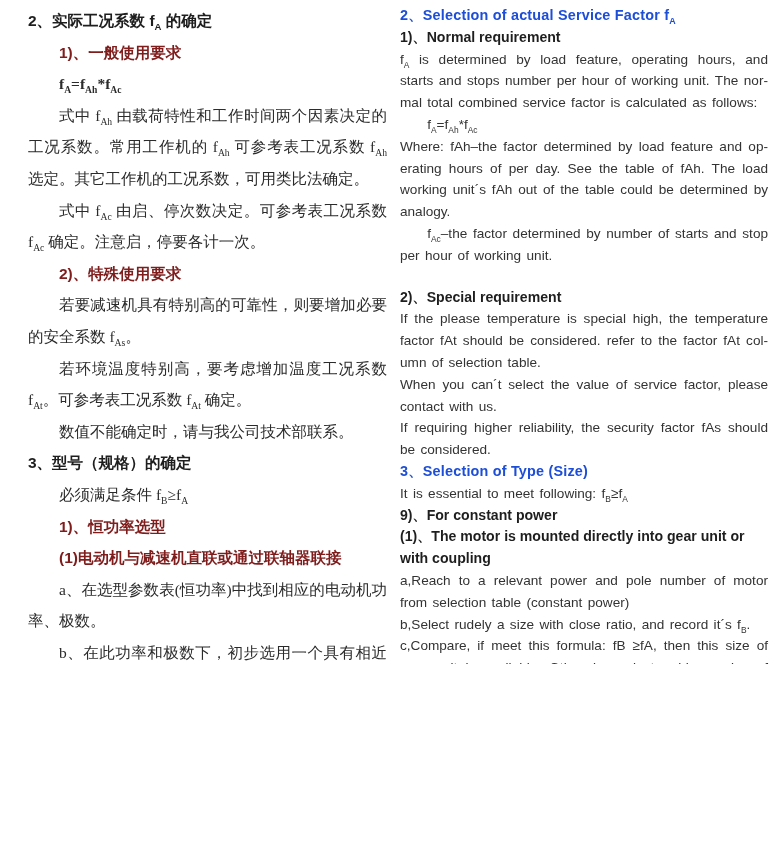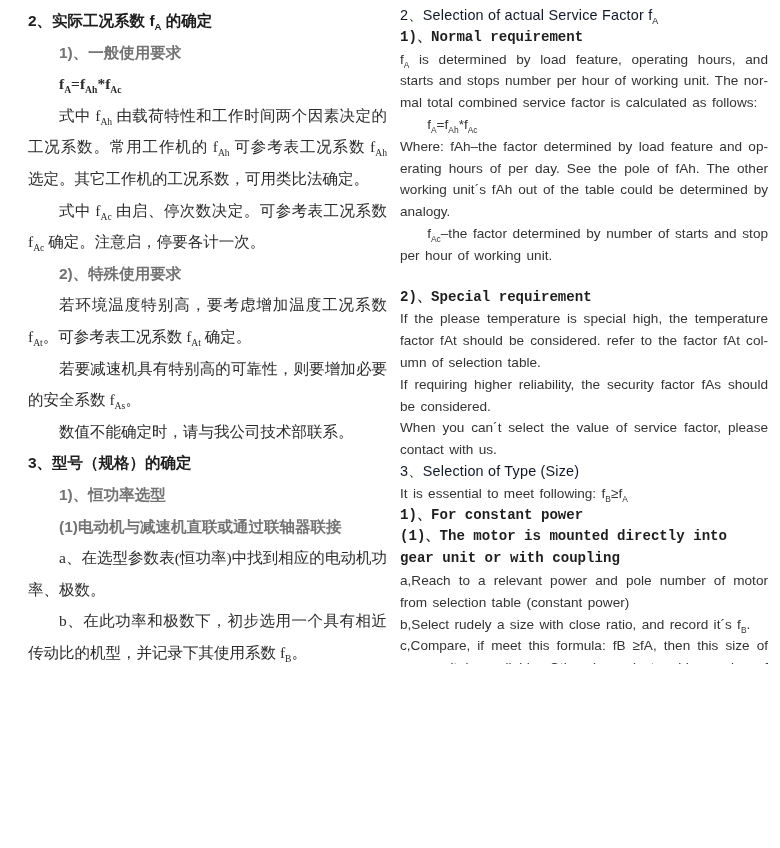--- a/index.html
+++ b/index.html
@@ -13,75 +13,76 @@
     flex: none; width: 359px;
     font-family: "Liberation Serif", "DejaVu Serif", serif;
     font-size: 15.5px; line-height: 31.6px; color: #2b2b2b;
   }
   .zh-h1 {
     font-family: "Liberation Sans", "DejaVu Sans", sans-serif;
     font-weight: bold; color: #1e1e1e;
   }
   .zh-h2 {
     font-family: "Liberation Sans", "DejaVu Sans", sans-serif;
-    font-weight: bold; color: #737373; padding-left: 2em;
+    font-weight: bold; color: #7f1d1d; padding-left: 2em;
   }
   .zh-p { text-indent: 2em; text-align: justify; }
   .zh-formula { padding-left: 2em; font-weight: bold; }
   
   .col-right {
     flex: none; width: 368px;
     font-family: "Liberation Sans", "DejaVu Sans", sans-serif;
     font-size: 13.6px; line-height: 21.8px; color: #333333;
   }
-  .en-h1 { font-weight: normal; font-size: 14.4px; color: #0f172a; letter-spacing: 0.2px; }
-  .en-h2 { font-weight: bold; font-size: 14.1px; color: #1e1e1e; font-family: Liberation Mono, monospace; }
+  .en-h1 { font-weight: bold; font-size: 14.4px; color: #1d4ed8; letter-spacing: 0.2px; }
+  .en-h2 { font-weight: bold; font-size: 14.1px; color: #1e1e1e; }
   .en-p { text-align: justify; word-spacing: 1.6px; }
   .en-p-indent { text-align: justify; word-spacing: 1.6px; text-indent: 2em; }
   .en-formula { padding-left: 2em; }
   .mt-sm { margin-top: 20px; }
   .mt-lg { }
   sub { font-size: 0.62em; line-height: 0; }
 </style>
 </head>
 <body>
 
 <div class="page">
 
   <div class="col-left">
     <div class="zh-h1">2、实际工况系数 f<sub>A</sub> 的确定</div>
     <div class="zh-h2">1)、一般使用要求</div>
     <div class="zh-formula">f<sub>A</sub>=f<sub>Ah</sub>*f<sub>Ac</sub></div>
     <div class="zh-p">式中 f<sub>Ah</sub> 由载荷特性和工作时间两个因素决定的工况系数。常用工作机的 f<sub>Ah</sub> 可参考表工况系数 f<sub>Ah</sub> 选定。其它工作机的工况系数，可用类比法确定。</div>
     <div class="zh-p">式中 f<sub>Ac</sub> 由启、停次数决定。可参考表工况系数 f<sub>Ac</sub> 确定。注意启，停要各计一次。</div>
     <div class="zh-h2">2)、特殊使用要求</div>
+    <div class="zh-p">若要减速机具有特别高的可靠性，则要增加必要的安全系数 f<sub>As</sub>。</div>
     <div class="zh-p">若环境温度特别高，要考虑增加温度工况系数 f<sub>At</sub>。可参考表工况系数 f<sub>At</sub> 确定。</div>
-    <div class="zh-p">若要减速机具有特别高的可靠性，则要增加必要的安全系数 f<sub>As</sub>。</div>
     <div class="zh-p">数值不能确定时，请与我公司技术部联系。</div>
     <div class="zh-h1">3、型号（规格）的确定</div>
+    <div class="zh-p">必须满足条件 f<sub>B</sub>≥f<sub>A</sub></div>
     <div class="zh-h2">1)、恒功率选型</div>
     <div class="zh-h2">(1)电动机与减速机直联或通过联轴器联接</div>
     <div class="zh-p">a、在选型参数表(恒功率)中找到相应的电动机功率、极数。</div>
     <div class="zh-p">b、在此功率和极数下，初步选用一个具有相近传动比的机型，并记录下其使用系数 f<sub>B</sub>。</div>
     <div class="zh-p">c、比较，若满足条件 f<sub>B</sub>≥f<sub>A</sub>，则就是可用机型。否则，加大机型，直到满足条件。</div>
   </div>
 
   <div class="col-right">
     <div class="en-h1">2、Selection of actual Service Factor f<sub>A</sub></div>
     <div class="en-h2">1)、Normal requirement</div>
     <div class="en-p">f<sub>A</sub> is determined by load feature, operating hours, and starts and stops number per hour of working unit. The nor-mal total combined service factor is calculated as follows:</div>
     <div class="en-formula">f<sub>A</sub>=f<sub>Ah</sub>*f<sub>Ac</sub></div>
-    <div class="en-p">Where: fAh–the factor determined by load feature and op-erating hours of per day. See the pole of fAh. The other working unit´s fAh out of the table could be determined by analogy.</div>
+    <div class="en-p">Where: fAh–the factor determined by load feature and op-erating hours of per day. See the table of fAh. The load working unit´s fAh out of the table could be determined by analogy.</div>
     <div class="en-p-indent">f<sub>Ac</sub>–the factor determined by number of starts and stop per hour of working unit.</div>
     <div class="en-h2 mt-sm">2)、Special requirement</div>
     <div class="en-p">If the please temperature is special high, the temperature factor fAt should be considered. refer to the factor fAt col-umn of selection table.</div>
+    <div class="en-p">When you can´t select the value of service factor, please contact with us.</div>
     <div class="en-p">If requiring higher reliability, the security factor fAs should be considered.</div>
-    <div class="en-p">When you can´t select the value of service factor, please contact with us.</div>
     <div class="en-h1 mt-lg">3、Selection of Type (Size)</div>
     <div class="en-p">It is essential to meet following: f<sub>B</sub>≥f<sub>A</sub></div>
-    <div class="en-h2">1)、For constant power</div>
+    <div class="en-h2">9)、For constant power</div>
     <div class="en-h2">(1)、The motor is mounted directly into gear unit or with coupling</div>
     <div class="en-p">a,Reach to a relevant power and pole number of motor from selection table (constant power)</div>
     <div class="en-p">b,Select rudely a size with close ratio, and record it´s f<sub>B</sub>.</div>
     <div class="en-p">c,Compare, if meet this formula: fB ≥fA, then this size of gear unit is available. Otherwise select a bigger size of gear unit until meet it.</div>
   </div>
 
 </div>
 
 </body></html>

